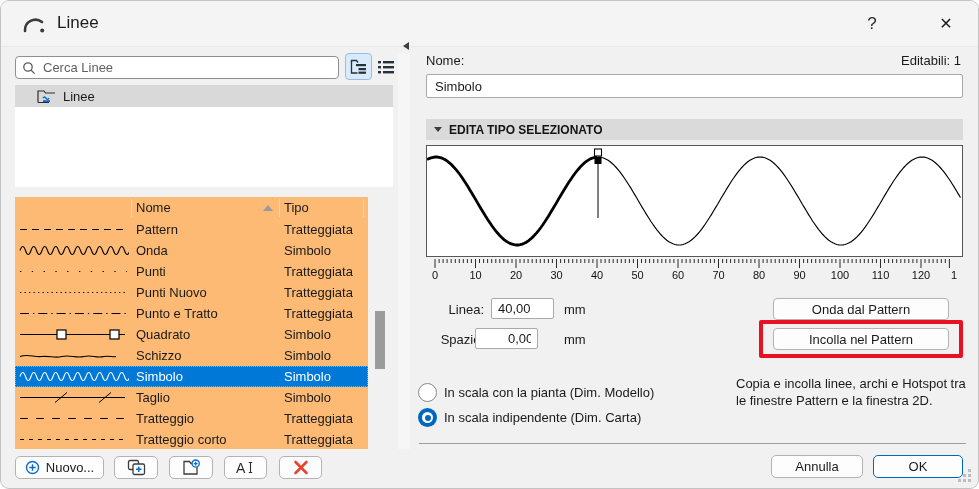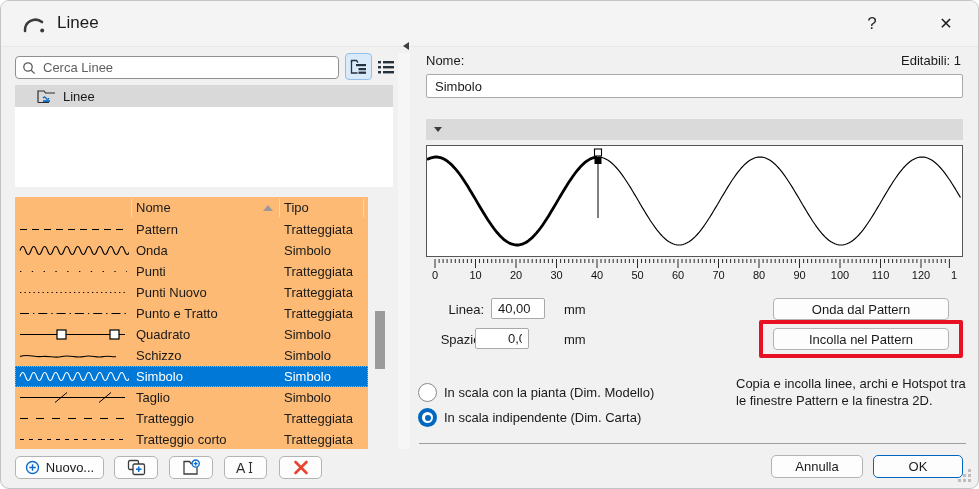--- a/index.html
+++ b/index.html
@@ -48,21 +48,21 @@
   .lbl{position:absolute;font-size:13px;color:#1a1a1a;}
   .name-input{position:absolute;left:425px;top:73px;width:537px;height:24px;background:#fff;
               border:1px solid #a9a9a9;border-radius:2px;padding:0 8px;font-size:13px;color:#1a1a1a;
               font-family:"Liberation Sans",sans-serif;}
   .section-bar{position:absolute;left:425px;top:118px;width:537px;height:21px;background:#dadada;
                display:flex;align-items:center;padding-left:8px;gap:7px;font-size:12px;font-weight:bold;color:#141414;}
   .collapse-tri{width:0;height:0;border-left:4px solid transparent;border-right:4px solid transparent;
                 border-top:5px solid #3c3c3c;}
   .preview-box{position:absolute;left:425px;top:144px;width:537px;height:112px;background:#fff;border:1px solid #565656;}
   .ruler{position:absolute;left:425px;top:257px;width:537px;height:23px;}
-  .field-input{position:absolute;width:54px;height:21px;background:#fff;border:1px solid #a9a9a9;border-radius:2px;
+  .field-input{position:absolute;width:63px;height:21px;background:#fff;border:1px solid #a9a9a9;border-radius:2px;
                padding:0 6px;font-size:13px;color:#1a1a1a;font-family:"Liberation Sans",sans-serif;}
   .side-btn{position:absolute;left:772px;width:176px;height:22px;background:#fdfdfd;border:1px solid #b3b3b3;
             border-radius:4px;font-size:13px;color:#1a1a1a;display:flex;align-items:center;justify-content:center;}
   .red-annotation{position:absolute;left:758px;top:319px;width:204px;height:38px;border:4px solid #e81123;
                   border-radius:2px;pointer-events:none;}
   .radio{position:absolute;left:417px;width:19px;height:19px;border-radius:50%;background:#fff;border:1.5px solid #8a8a8a;}
   .radio.on{background:#0067c0;border:none;display:flex;align-items:center;justify-content:center;}
   .radio.on .ring{width:11px;height:11px;border-radius:50%;background:#fff;display:flex;align-items:center;justify-content:center;}
   .radio.on .dot{width:6px;height:6px;border-radius:50%;background:#0067c0;}
   .hint{position:absolute;left:735px;top:374px;width:232px;font-size:13px;line-height:17px;color:#1a1a1a;}
@@ -262,20 +262,21 @@
 
   <div class="splitter"></div>
   <div class="splitter-arrow"></div>
 
   <div class="lbl" style="left:425px;top:52px;">Nome:</div>
   <div class="lbl" style="right:17px;top:52px;">Editabili: 1</div>
   <input class="name-input" type="text" value="Simbolo" style="">
 
   <div class="section-bar">
     <span class="collapse-tri"></span>
+    <span>EDITA TIPO SELEZIONATO</span>
   </div>
 
   <div class="preview-box">
     <svg id="wave-svg" width="535" height="110" viewBox="0 0 535 110">
         <path d="M0.1 13.6 L2.1 12.6 L4.1 11.8 L6.2 11.3 L8.2 11.0 L10.2 11.0 L12.2 11.3 L14.3 11.9 L16.3 12.7 L18.3 13.8 L20.3 15.2 L22.4 16.8 L24.4 18.6 L26.4 20.7 L28.4 22.9 L30.5 25.4 L32.5 28.0 L34.5 30.8 L36.5 33.8 L38.6 36.9 L40.6 40.1 L42.6 43.4 L44.6 46.8 L46.7 50.2 L48.7 53.6 L50.7 57.1 L52.7 60.5 L54.8 63.9 L56.8 67.3 L58.8 70.6 L60.8 73.7 L62.9 76.8 L64.9 79.7 L66.9 82.5 L68.9 85.1 L71.0 87.5 L73.0 89.8 L75.0 91.8 L77.0 93.6 L79.1 95.1 L81.1 96.4 L83.1 97.4 L85.1 98.2 L87.2 98.7 L89.2 99.0 L91.2 99.0 L93.2 98.7 L95.3 98.1 L97.3 97.3 L99.3 96.2 L101.3 94.8 L103.4 93.2 L105.4 91.4 L107.4 89.3 L109.4 87.1 L111.5 84.6 L113.5 82.0 L115.5 79.2 L117.5 76.2 L119.6 73.1 L121.6 69.9 L123.6 66.6 L125.6 63.2 L127.7 59.8 L129.7 56.4 L131.7 52.9 L133.7 49.5 L135.8 46.1 L137.8 42.7 L139.8 39.4 L141.8 36.3 L143.9 33.2 L145.9 30.3 L147.9 27.5 L149.9 24.9 L152.0 22.5 L154.0 20.2 L156.0 18.2 L158.0 16.4 L160.1 14.9 L162.1 13.6 L164.1 12.6 L166.1 11.8 L168.2 11.3 L170.2 11.0" fill="none" stroke="#000" stroke-width="2.8"></path>
      <path d="M171.0 11.0 L173.0 11.1 L175.0 11.5 L177.1 12.2 L179.1 13.2 L181.1 14.3 L183.2 15.8 L185.2 17.5 L187.2 19.4 L189.2 21.5 L191.3 23.9 L193.3 26.4 L195.3 29.1 L197.3 32.0 L199.3 35.0 L201.4 38.2 L203.4 41.4 L205.4 44.7 L207.4 48.1 L209.5 51.5 L211.5 55.0 L213.5 58.5 L215.5 61.9 L217.6 65.3 L219.6 68.6 L221.6 71.8 L223.6 75.0 L225.7 78.0 L227.7 80.9 L229.7 83.6 L231.8 86.1 L233.8 88.5 L235.8 90.6 L237.8 92.5 L239.8 94.2 L241.9 95.7 L243.9 96.8 L245.9 97.8 L247.9 98.5 L250.0 98.9 L252.0 99.0 L254.0 98.9 L256.0 98.5 L258.1 97.8 L260.1 96.8 L262.1 95.7 L264.1 94.2 L266.2 92.5 L268.2 90.6 L270.2 88.5 L272.3 86.1 L274.3 83.6 L276.3 80.9 L278.3 78.0 L280.3 75.0 L282.4 71.8 L284.4 68.6 L286.4 65.3 L288.4 61.9 L290.5 58.5 L292.5 55.0 L294.5 51.5 L296.6 48.1 L298.6 44.7 L300.6 41.4 L302.6 38.2 L304.6 35.0 L306.7 32.0 L308.7 29.1 L310.7 26.4 L312.8 23.9 L314.8 21.5 L316.8 19.4 L318.8 17.5 L320.8 15.8 L322.9 14.3 L324.9 13.2 L326.9 12.2 L328.9 11.5 L331.0 11.1 L333.0 11.0 L335.0 11.1 L337.1 11.5 L339.1 12.2 L341.1 13.2 L343.1 14.3 L345.1 15.8 L347.2 17.5 L349.2 19.4 L351.2 21.5 L353.3 23.9 L355.3 26.4 L357.3 29.1 L359.3 32.0 L361.3 35.0 L363.4 38.2 L365.4 41.4 L367.4 44.7 L369.4 48.1 L371.5 51.5 L373.5 55.0 L375.5 58.5 L377.6 61.9 L379.6 65.3 L381.6 68.6 L383.6 71.8 L385.6 75.0 L387.7 78.0 L389.7 80.9 L391.7 83.6 L393.8 86.1 L395.8 88.5 L397.8 90.6 L399.8 92.5 L401.8 94.2 L403.9 95.7 L405.9 96.8 L407.9 97.8 L409.9 98.5 L412.0 98.9 L414.0 99.0 L416.0 98.9 L418.0 98.5 L420.1 97.8 L422.1 96.8 L424.1 95.7 L426.1 94.2 L428.2 92.5 L430.2 90.6 L432.2 88.5 L434.3 86.1 L436.3 83.6 L438.3 80.9 L440.3 78.0 L442.3 75.0 L444.4 71.8 L446.4 68.6 L448.4 65.3 L450.4 61.9 L452.5 58.5 L454.5 55.0 L456.5 51.5 L458.5 48.1 L460.6 44.7 L462.6 41.4 L464.6 38.2 L466.6 35.0 L468.7 32.0 L470.7 29.1 L472.7 26.4 L474.8 23.9 L476.8 21.5 L478.8 19.4 L480.8 17.5 L482.8 15.8 L484.9 14.3 L486.9 13.2 L488.9 12.2 L490.9 11.5 L493.0 11.1 L495.0 11.0 L497.0 11.1 L499.0 11.5 L501.1 12.2 L503.1 13.2 L505.1 14.3 L507.1 15.8 L509.2 17.5 L511.2 19.4 L513.2 21.5 L515.3 23.9 L517.3 26.4 L519.3 29.1 L521.3 32.0 L523.4 35.0 L525.4 38.2 L527.4 41.4 L529.4 44.7 L531.4 48.1 L533.5 51.5" fill="none" stroke="#000" stroke-width="1.15"></path>
      <g>
        <line x1="171" y1="18" x2="171" y2="72" stroke="#000" stroke-width="1"></line>
        <rect x="167.5" y="3" width="7" height="7" fill="#fff" stroke="#000" stroke-width="1.1"></rect>
        <rect x="167.5" y="11" width="7" height="7" fill="#000"></rect>

